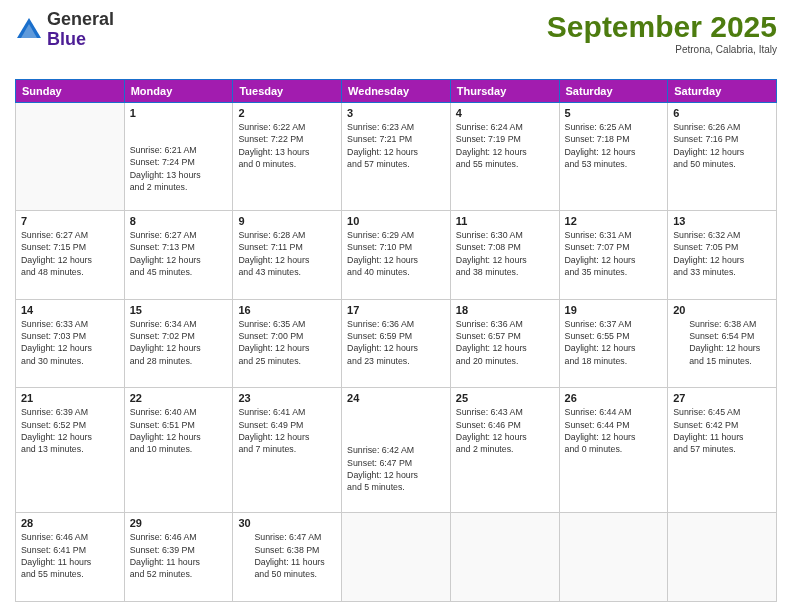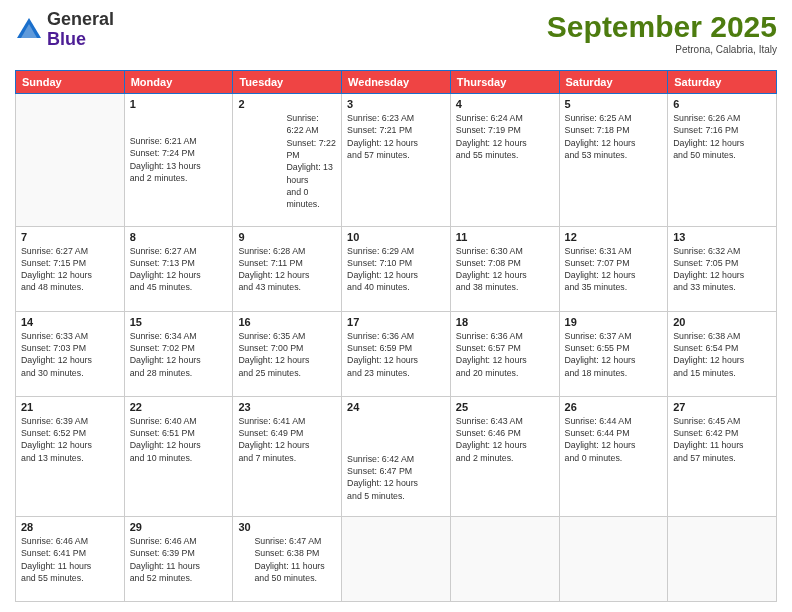--- a/index.html
+++ b/index.html
@@ -14,21 +14,21 @@
       width: 792px;
       height: 612px;
       padding: 10px 15px;
       display: flex;
       flex-direction: column;
     }
     .header {
       display: flex;
       justify-content: space-between;
       align-items: flex-start;
-      margin-bottom: 15px;
+      margin-bottom: 24px;
     }
     .logo {
       display: flex;
       align-items: center;
       gap: 4px;
     }
     .logo-text {
       font-size: 18px;
       font-weight: bold;
       line-height: 1.1;
@@ -51,21 +51,21 @@
       font-size: 10px;
       color: #444;
     }
     .calendar {
       width: 100%;
       border-collapse: collapse;
       flex: 1;
       font-size: 9.5px;
     }
     .calendar th {
-      background: #ef4444;
+      background: #a21caf;
       color: #fff;
       text-align: left;
       padding: 5px 6px;
       font-size: 11px;
       font-weight: bold;
       border: 1px solid #1a6fcc;
     }
     .calendar td {
       border: 1px solid #ccc;
       vertical-align: top;
@@ -126,21 +126,21 @@
           <td class="empty-cell"></td>
           <td>
             <div class="day-number">1</div>
             <div class="day-info" style="white-space: pre-line; margin-top: 25px;">Sunrise: 6:21 AM
 Sunset: 7:24 PM
 Daylight: 13 hours
 and 2 minutes.</div>
           </td>
           <td>
             <div class="day-number">2</div>
-            <div class="day-info" style="white-space: pre-line; margin-left: 48px;">Sunrise: 6:22 AM
+            <div class="day-info" style="white-space: pre-line;">Sunrise: 6:22 AM
 Sunset: 7:22 PM
 Daylight: 13 hours
 and 0 minutes.</div>
           </td>
           <td>
             <div class="day-number">3</div>
             <div class="day-info" style="white-space: pre-line;">Sunrise: 6:23 AM
 Sunset: 7:21 PM
 Daylight: 12 hours
 and 57 minutes.</div>
@@ -256,21 +256,21 @@
           </td>
           <td>
             <div class="day-number">19</div>
             <div class="day-info" style="white-space: pre-line;">Sunrise: 6:37 AM
 Sunset: 6:55 PM
 Daylight: 12 hours
 and 18 minutes.</div>
           </td>
           <td>
             <div class="day-number">20</div>
-            <div class="day-info" style="white-space: pre-line;">Sunrise: 6:38 AM
+            <div class="day-info" style="white-space: pre-line; margin-left: 16px;">Sunrise: 6:38 AM
 Sunset: 6:54 PM
 Daylight: 12 hours
 and 15 minutes.</div>
           </td>
         </tr>
         <tr>
           <td>
             <div class="day-number">21</div>
             <div class="day-info" style="white-space: pre-line;">Sunrise: 6:39 AM
 Sunset: 6:52 PM

